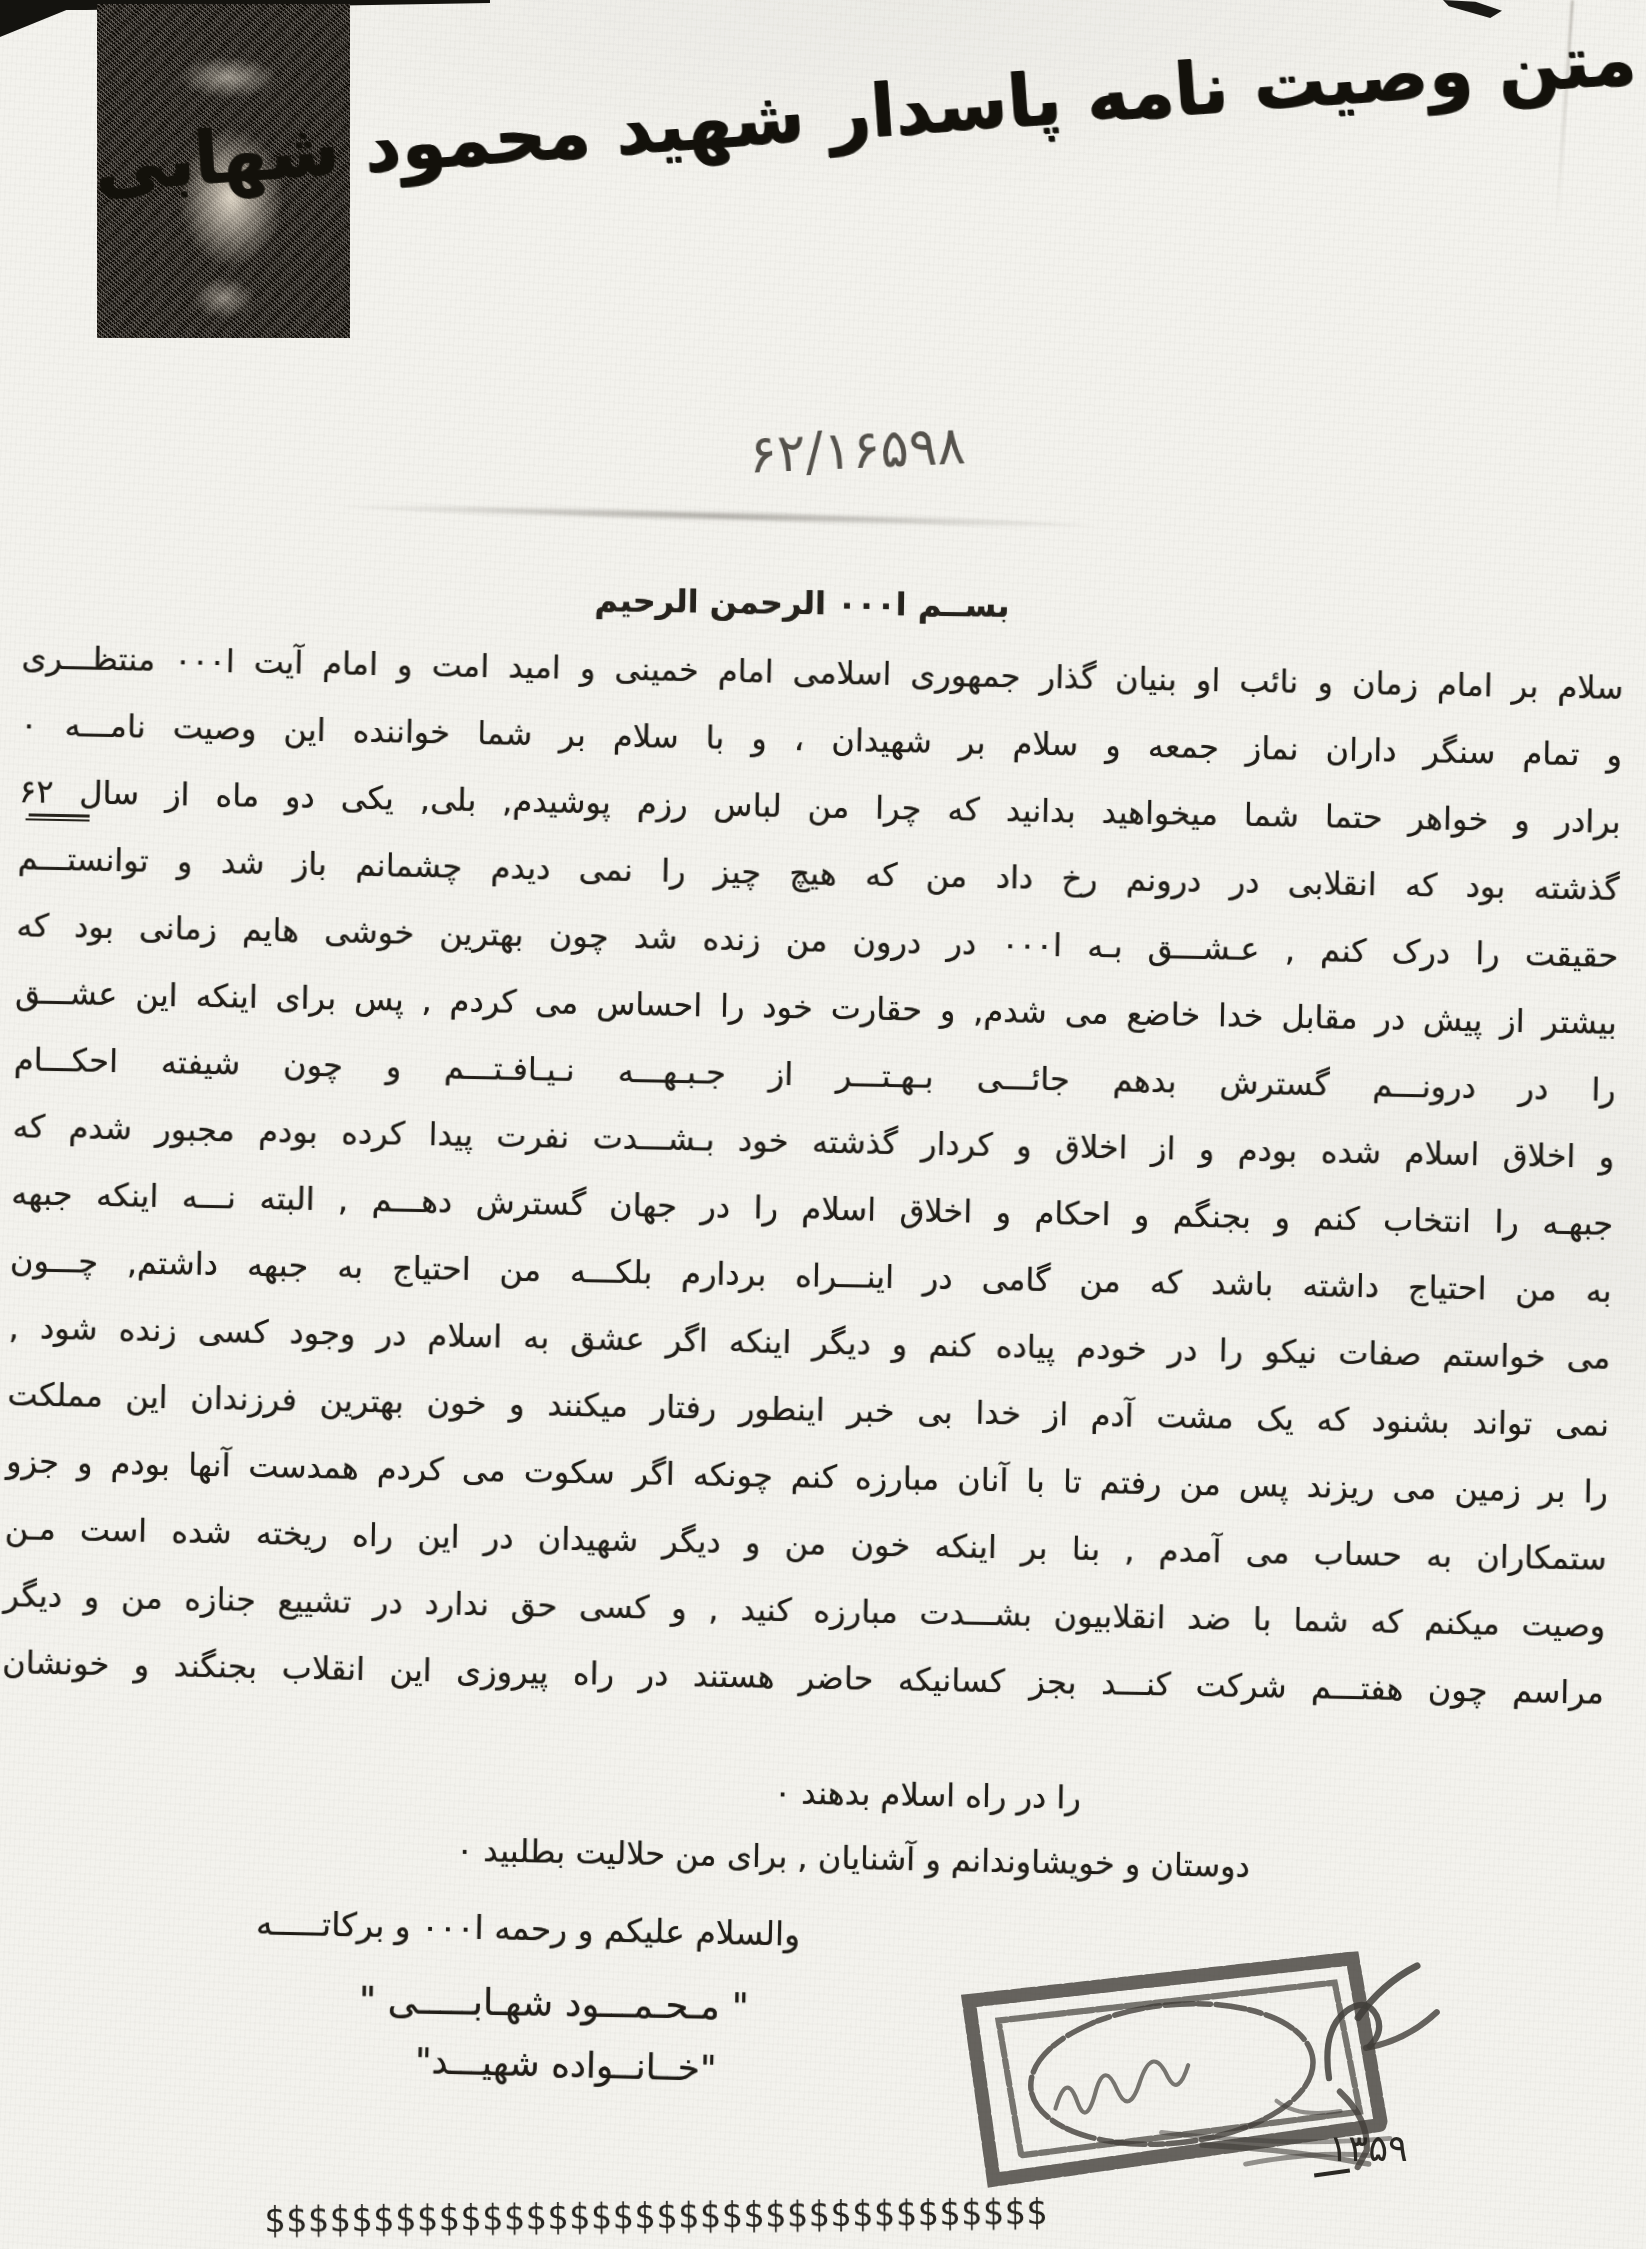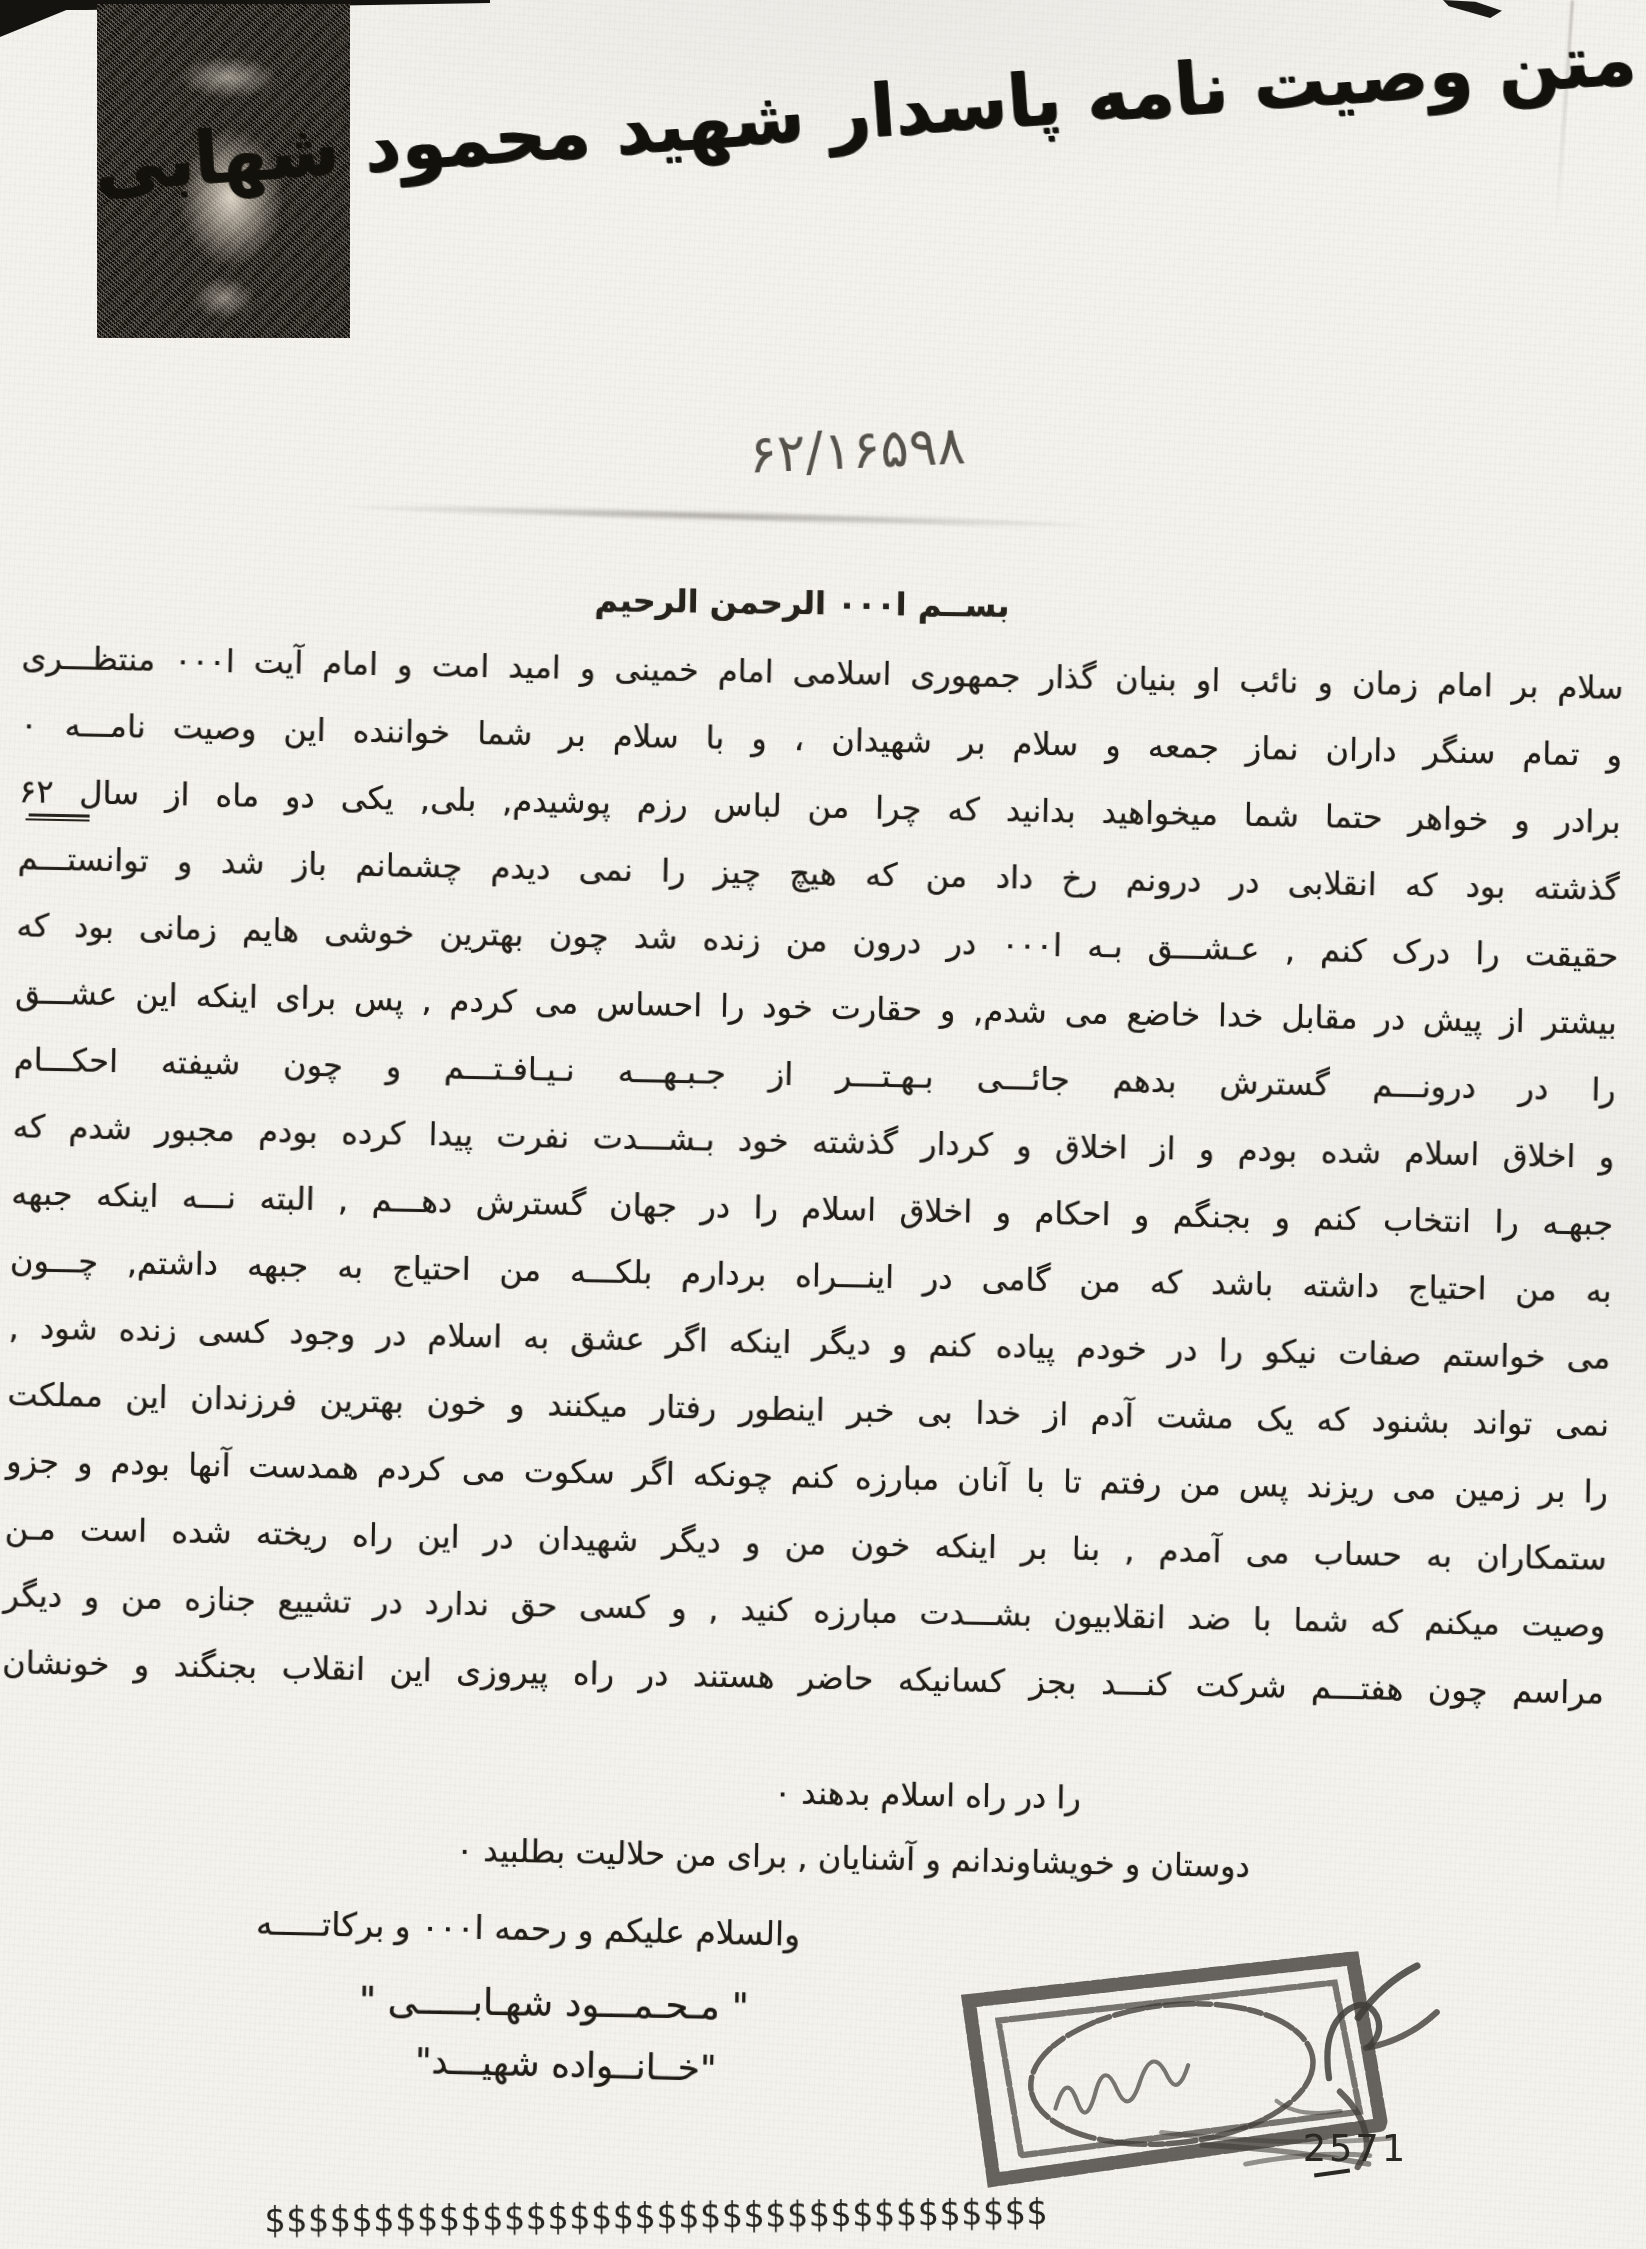--- a/index.html
+++ b/index.html
@@ -150,17 +150,17 @@
     <path d="M468,212 q30,26 92,18" stroke-width="6" opacity="0.55"></path>
     <path d="M545,182 q-8,-70 28,-96 q30,-20 44,8 q10,24 -12,44" stroke-width="9" opacity="0.85"></path>
     <path d="M590,96 q36,-48 88,-72" stroke-width="10" opacity="0.85"></path>
     <path d="M600,140 q58,-8 104,-48" stroke-width="9" opacity="0.8"></path>
     <path d="M560,202 q40,40 36,86 l-14,24" stroke-width="9" opacity="0.8"></path>
     <path d="M358,272 q120,10 240,36" stroke-width="8" opacity="0.6"></path>
     <path d="M300,252 q180,28 330,20" stroke-width="7" opacity="0.5"></path>
     <path d="M420,302 q100,-16 180,-6" stroke-width="7" opacity="0.55"></path>
   </g>
 </svg>
-<div class="abs stamp-year">2571</div>
+<div class="abs stamp-year">۱۳۵۹</div>
 <div class="abs stamp-year-underline"></div>
 
 <div class="abs footer-deco">$$$$$$$$$$$$$$$$$$$$$$$$$$$$$$$$$$$$</div>
 
 
 </body></html>

